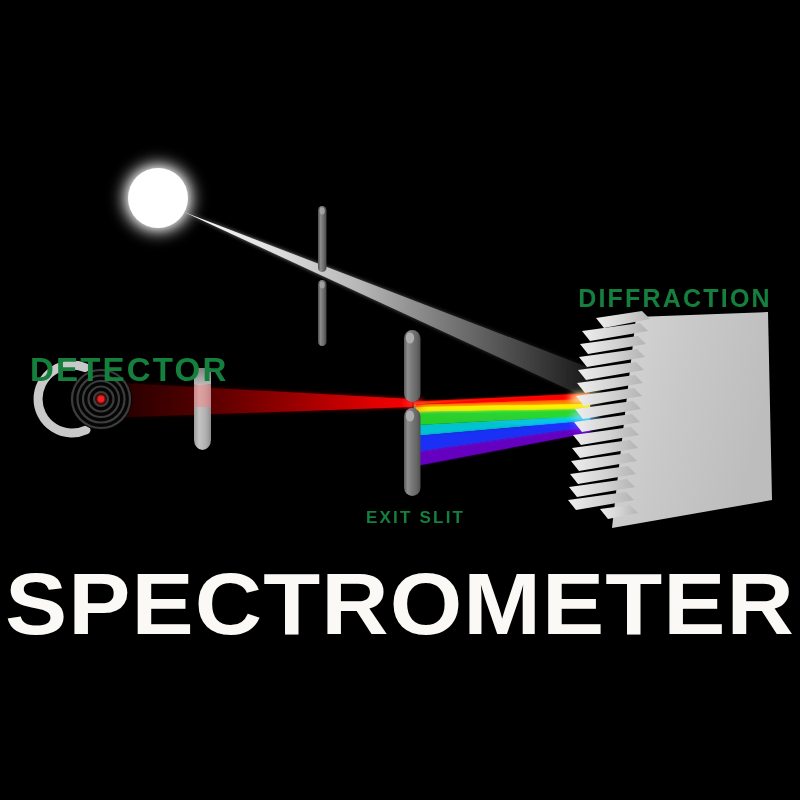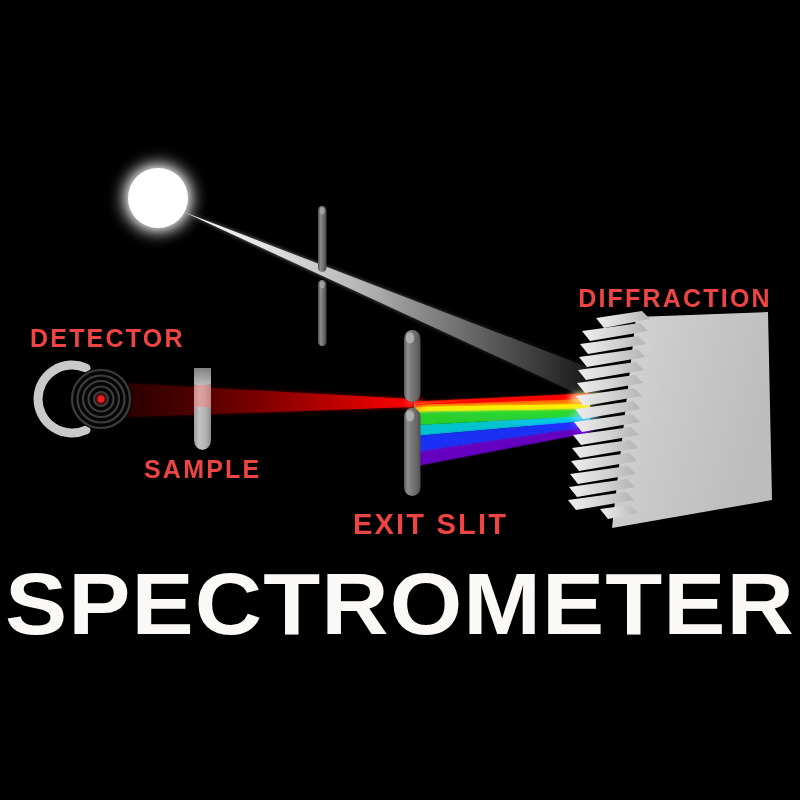--- a/index.html
+++ b/index.html
@@ -19,43 +19,43 @@
   #diagram-svg {
     position: absolute;
     left: 0;
     top: 0;
     width: 800px;
     height: 800px;
     display: block;
   }
   .lbl {
     position: absolute;
-    color: #ef4444;
+    color: #15803d;
     font-family: "Liberation Sans", sans-serif;
     font-weight: bold;
     letter-spacing: 2.2px;
     white-space: pre;
     line-height: 1.12;
     text-align: center;
     user-select: none;
   }
   #label-detector {
     left: 30px;
-    top: 324px;
-    font-size: 25px;
+    top: 352px;
+    font-size: 33px;
   }
   #label-sample {
     left: 144px;
     top: 455px;
     font-size: 25px;
   }
   #label-exit-slit {
-    left: 353px;
+    left: 366px;
     top: 508px;
-    font-size: 29px;
+    font-size: 17px;
     text-align: center;
   }
   #label-grating {
     left: 560px;
     top: 228px;
     width: 230px;
     font-size: 25px;
     text-align: center;
   }
   #title-spectrometer {
@@ -289,21 +289,20 @@
     </g>
 
     <g>
       <circle cx="158" cy="198" r="46" fill="url(#gradLampGlow)" filter="url(#fLampGlow)"></circle>
       <circle cx="158" cy="198" r="30" fill="#ffffff"></circle>
     </g>
   </svg>
 
   <div class="lbl" id="label-detector">DETECTOR</div>
 
-  <div class="lbl" id="label-sample">SAMPLE</div>
 
   <div class="lbl" id="label-exit-slit">EXIT SLIT</div>
 
   <div class="lbl" id="label-grating">
     <div>DIFFRACTION</div>
   </div>
 
   <div id="title-spectrometer">SPECTROMETER</div>
 
 </div>

